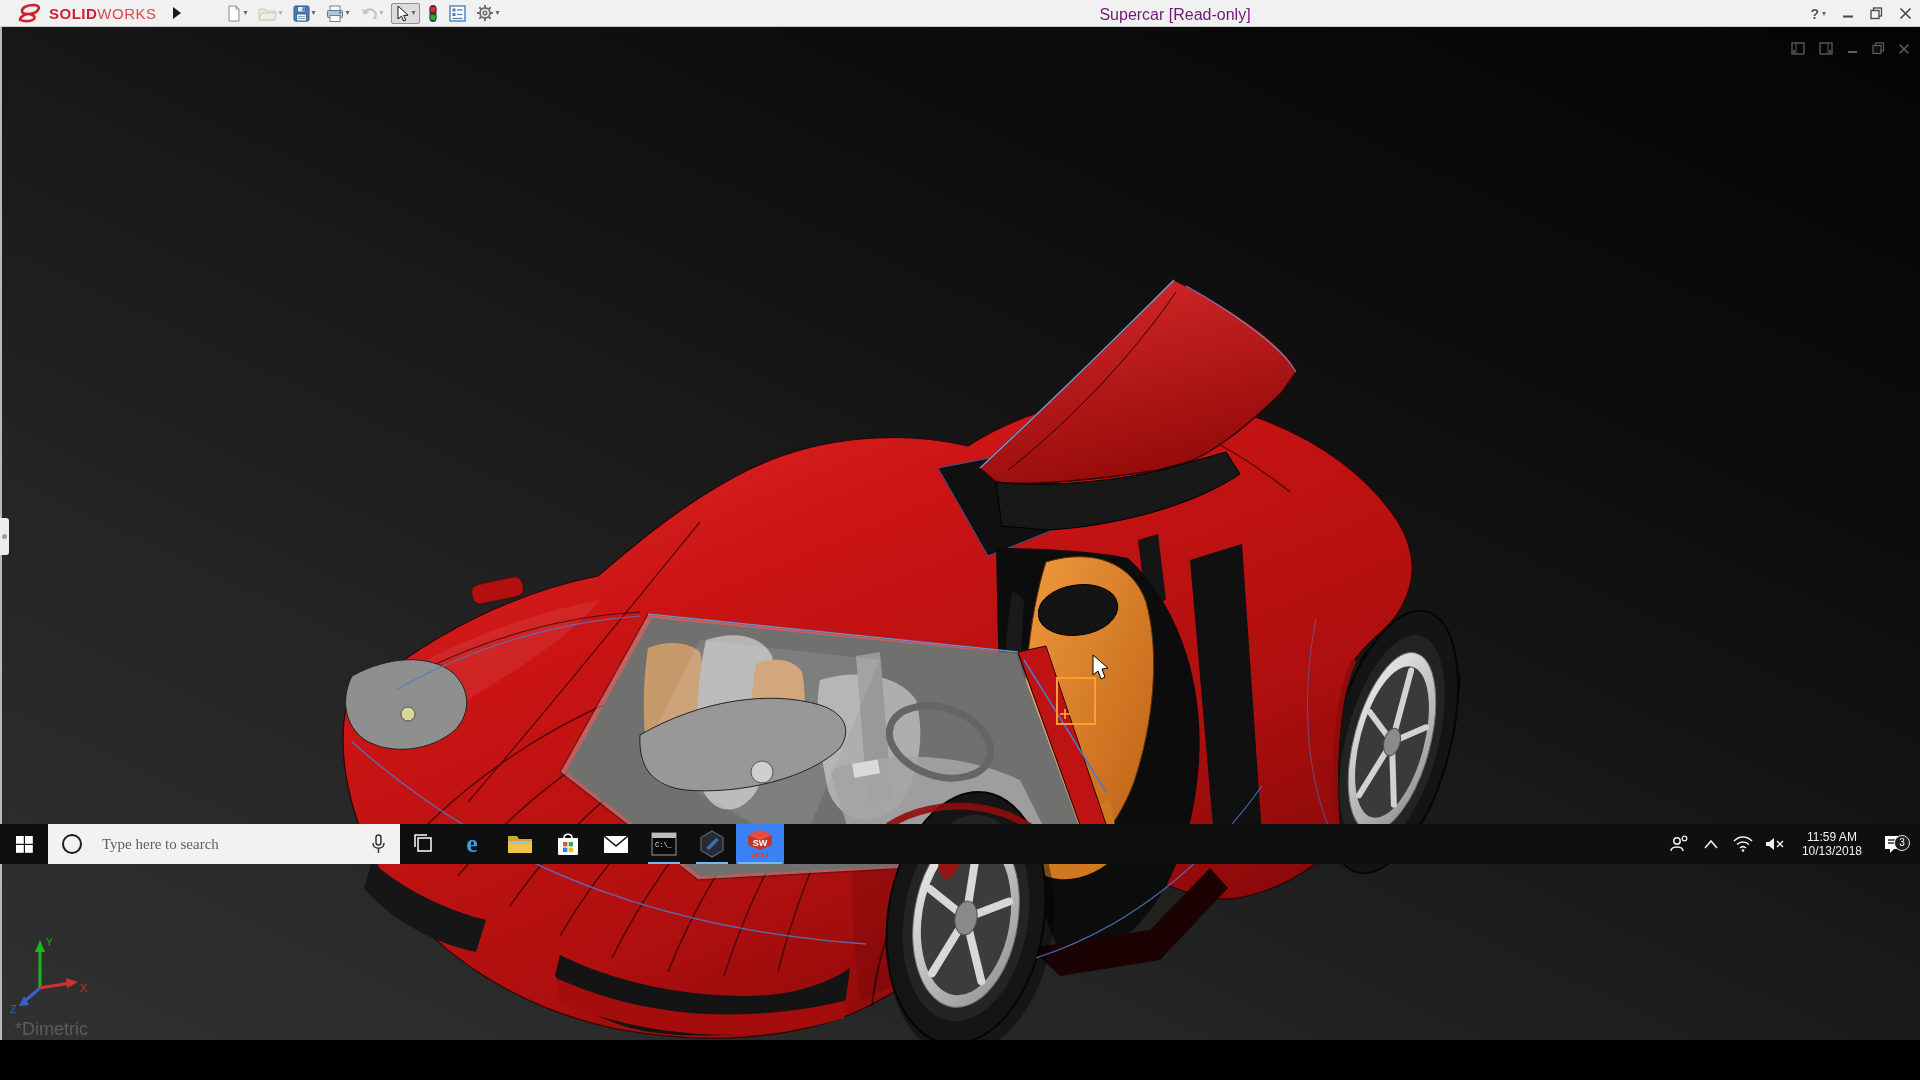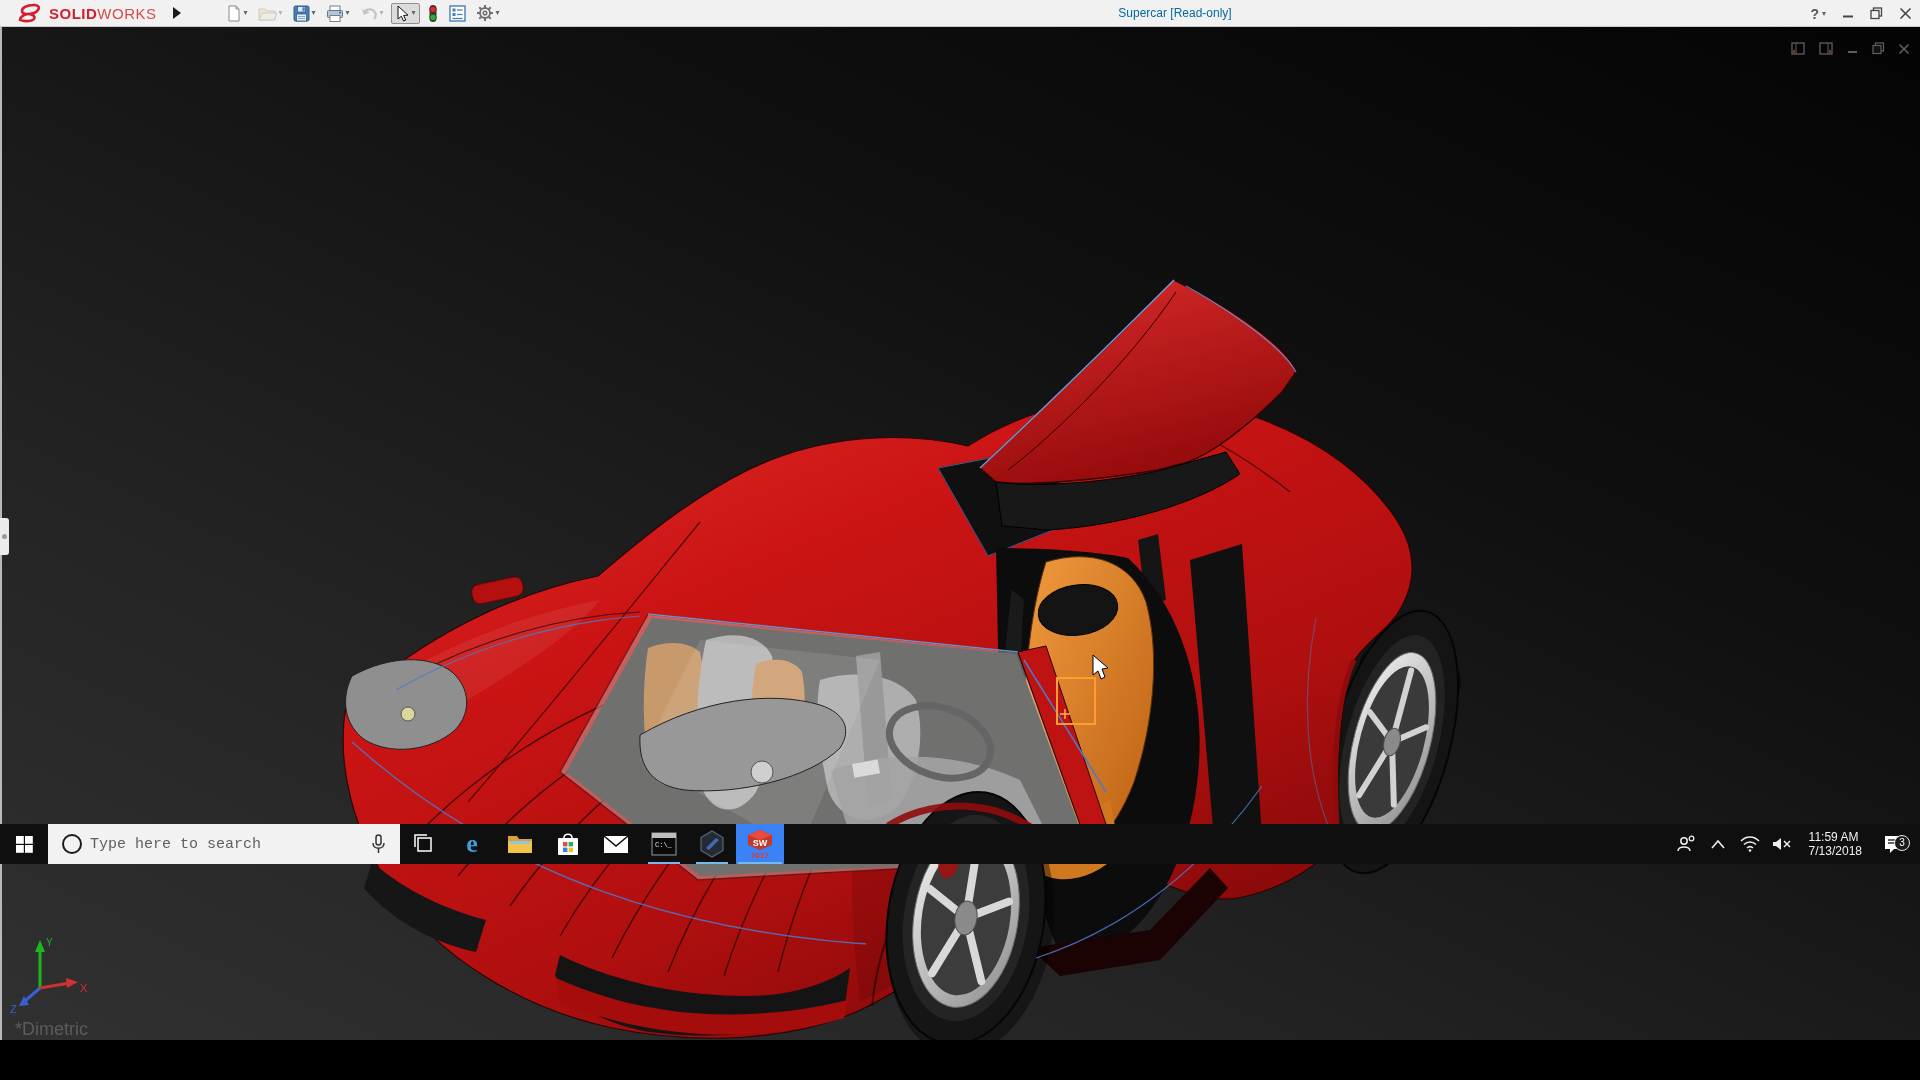--- a/index.html
+++ b/index.html
@@ -18,21 +18,21 @@
   .flyout-arrow { width:0; height:0; border-left:8px solid #1a1a1a;
                   border-top:6px solid transparent; border-bottom:6px solid transparent;
                   margin:0 8px 0 6px; }
   #qat { display:flex; align-items:center; gap:4px; margin-left:34px; }
   .tbtn { display:flex; align-items:center; gap:2px; padding:2px 3px; border-radius:2px; }
   .tbtn svg { display:block; }
   .caret { font-size:8px; color:#666; line-height:8px; }
   .grayed { opacity:.45; }
   .tool-active { background:#dcdcdc; border:1px solid #909090; padding:1px 3px; }
   #doc-title { position:absolute; left:1175px; top:6px; transform:translateX(-50%);
-               font-size:12px; color:#0369a1; white-space:nowrap;text-align:center; }
+               font-size:16px; color:#701a75; white-space:nowrap;text-align:center; }
   #win-controls { position:absolute; right:8px; top:0; height:27px;
                   display:flex; align-items:center; gap:16px; }
   #win-controls .wc { color:#555; display:flex; align-items:center; gap:3px; }
   #help-glyph { font-size:14px; font-weight:bold; color:#555; }
 
   
   #viewport { position:absolute; left:0; top:27px; width:1920px; height:1013px;
               background:linear-gradient(205deg,#040404 0%, #101010 35%, #242424 70%, #313131 100%);
               border-left:2px solid #b9b9b9; }
   #scene { position:absolute; left:-2px; top:0; width:1920px; height:1013px; }
@@ -47,28 +47,28 @@
   
   #taskbar { position:absolute; left:0; bottom:0; width:1920px; height:40px;
              background:#0f0f10; display:flex; align-items:stretch; }
   .tb-slot { width:48px; display:flex; align-items:center; justify-content:center; position:relative; }
   .tb-slot.active { background:#3b82f6; }
   .runline { position:absolute; bottom:0; left:50%; transform:translateX(-50%);
              height:2px; background:#76b9ed; }
   #search-box { width:352px; background:#f2f2f2; display:flex; align-items:center;
                 position:relative; }
   #search-box input { border:none; outline:none; background:transparent; flex:1;
-                      font-size:15px; color:#444; padding-left:8px;
-                      font-family:Liberation Mono, monospace; }
+                      font-size:15px; color:#444; padding-left:20px;
+                      font-family:Liberation Serif, serif; }
   #search-box input::placeholder { color:#5f5f5f; opacity:1; }
   #cortana-ring { width:20px; height:20px; border:2.5px solid #1b1b1b; border-radius:50%;
                   margin-left:14px; }
   #tray { margin-left:auto; display:flex; align-items:center; gap:6px; padding-right:10px; }
   .tray-ic { width:26px; display:flex; align-items:center; justify-content:center; }
-  #clock { text-align:left; color:#f2f2f2; font-size:12px; line-height:14px;
+  #clock { text-align:center; color:#f2f2f2; font-size:12px; line-height:14px;
            padding:0 8px; white-space:nowrap; }
   #action-center { position:relative; width:34px; display:flex; align-items:center; justify-content:center; }
   #ac-badge { position:absolute; right:0px; bottom:3px; width:16px; height:16px;
               background:#1b1b1b; border:1px solid #e8e8e8; border-radius:50%;
               color:#fff; font-size:10px; display:flex; align-items:center;
               justify-content:center; }
 </style>
 </head>
 <body>
 
@@ -519,21 +519,21 @@
       </span>
       <span class="tray-ic">
         <svg width="20" height="16" viewBox="0 0 20 16">
           <polygon points="1,6 4,6 9,2 9,14 4,10 1,10" fill="#eee"></polygon>
           <line x1="12" y1="5" x2="18" y2="11" stroke="#eee" stroke-width="1.5"></line>
           <line x1="18" y1="5" x2="12" y2="11" stroke="#eee" stroke-width="1.5"></line>
         </svg>
       </span>
       <div id="clock">
         <div>11:59 AM</div>
-        <div>7/13/2018</div>
+        <div>10/13/2018</div>
       </div>
       <div id="action-center">
         <svg width="20" height="19" viewBox="0 0 20 19">
           <path d="M 2,1 h16 v13 h-7 l-4,4 v-4 h-5 z" fill="#fff"></path>
           <line x1="5" y1="5" x2="15" y2="5" stroke="#0f0f10" stroke-width="1.3"></line>
           <line x1="5" y1="8" x2="15" y2="8" stroke="#0f0f10" stroke-width="1.3"></line>
         </svg>
         <span id="ac-badge">3</span>
       </div>
     </div>

